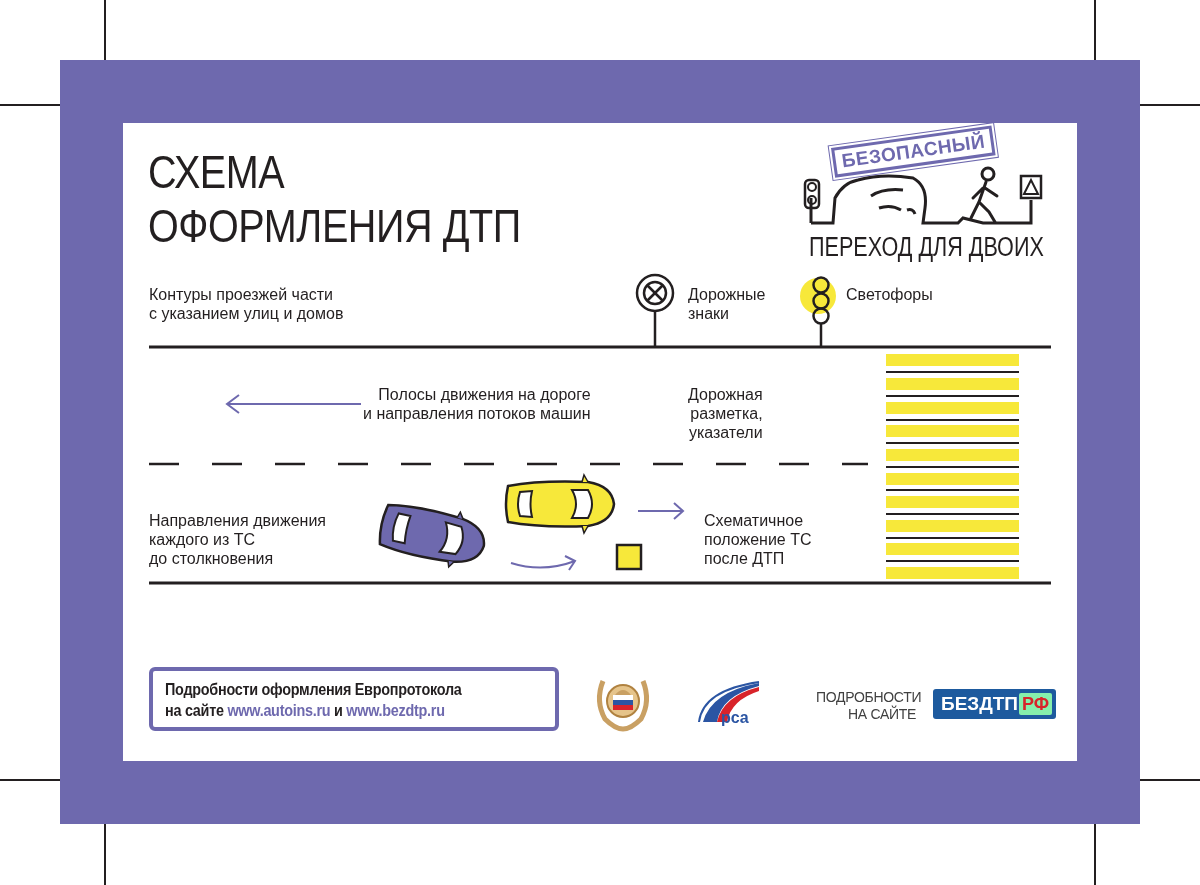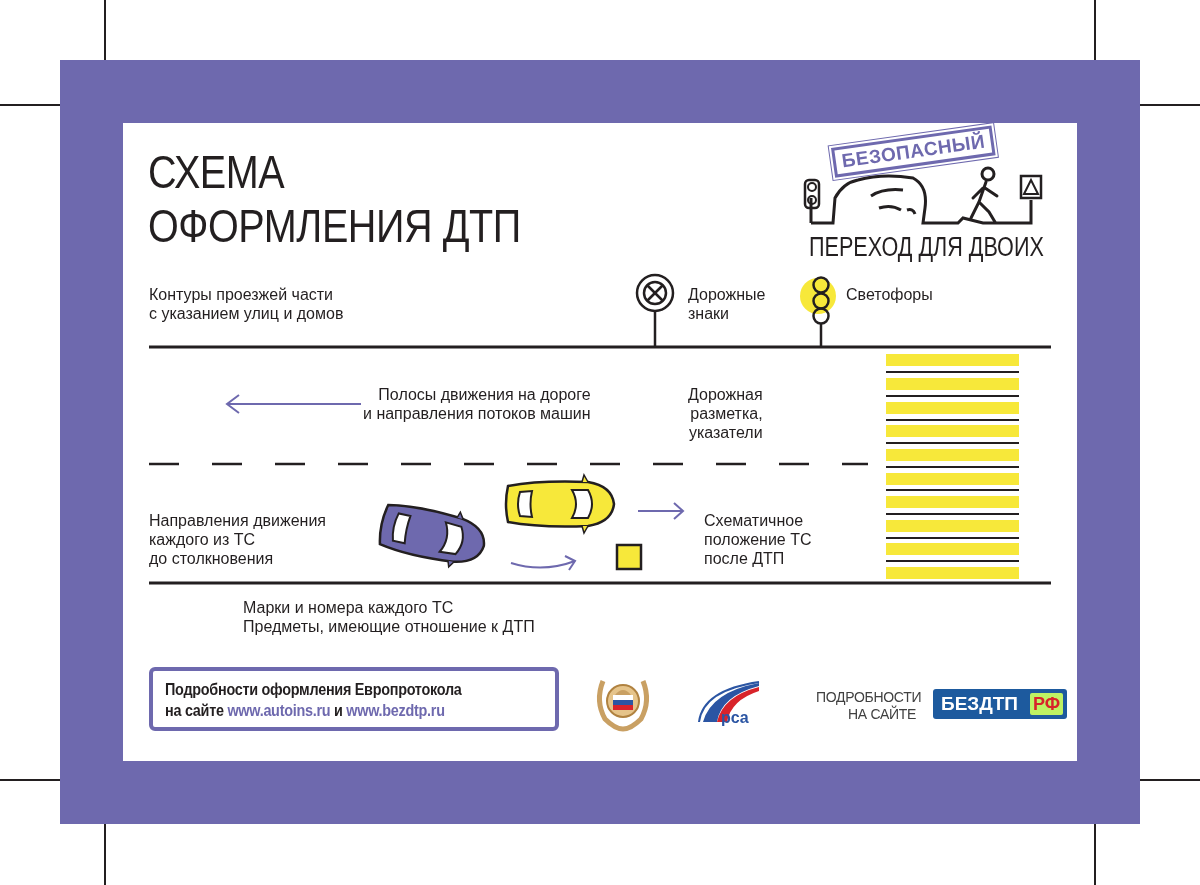--- a/index.html
+++ b/index.html
@@ -44,25 +44,25 @@
     .info-box .link { color: #6e69ae; }
     .info-line { transform: scaleX(0.9); transform-origin: left top; }
     .logo-caption {
       left: 693px; top: 566px; font-size: 14px; line-height: 17px;
       text-align: right; width: 100px; letter-spacing: -0.3px;
       color: #404040;
     }
     .bezdtp {
       left: 810px; top: 566px; height: 30px; padding: 0 4px 0 8px;
       background: #1d5a9e; border-radius: 3px;
-      display: flex; align-items: center; gap: 12px;
+      display: flex; align-items: center; gap: 1px;
       color: #ffffff; font-weight: bold; font-size: 19px;
     }
     .bezdtp .rf {
-      background: #bef264; color: #d8232a; padding: 0 3px; border-radius: 2px;
+      background: #86efac; color: #d8232a; padding: 0 3px; border-radius: 2px;
       font-size: 18px; line-height: 22px;
     }
     .brand-text {
       font-weight: bold; white-space: nowrap;
     }
     svg { position: absolute; overflow: visible; }
   </style>
 </head>
 <body>
 
@@ -226,24 +226,20 @@
     <div>положение ТС</div>
     <div>после ДТП</div>
   </div>
 
   <div class="abs label" style="left:26px; top:388px;">
     <div>Направления движения</div>
     <div>каждого из ТС</div>
     <div>до столкновения</div>
   </div>
 
-  <div class="abs label" style="left:120px; top:475px;">
-    <div>Марки и номера каждого ТС</div>
-    <div>Предметы, имеющие отношение к ДТП</div>
-  </div>
 
   <div class="abs info-box">
     <div class="info-line">Подробности оформления Европротокола</div>
     <div class="info-line">
       <span>на сайте </span><span class="link">www.autoins.ru</span><span> и </span><span class="link">www.bezdtp.ru</span>
     </div>
   </div>
 
   <svg width="60" height="62" style="left:470px; top:548px;">
     <path d="M10 10 Q2 30 12 48 Q22 58 30 58 Q38 58 48 48 Q58 30 50 10" fill="none" stroke="#c9a063" stroke-width="5"></path>

